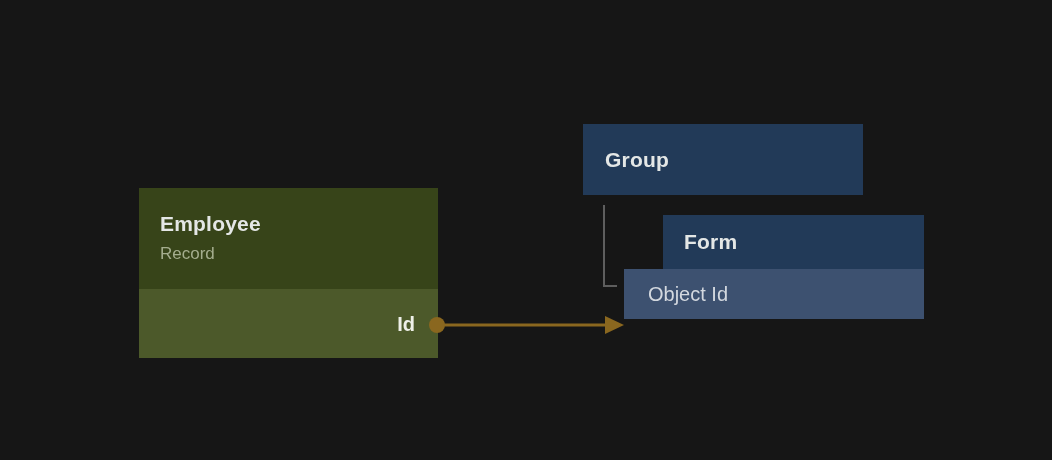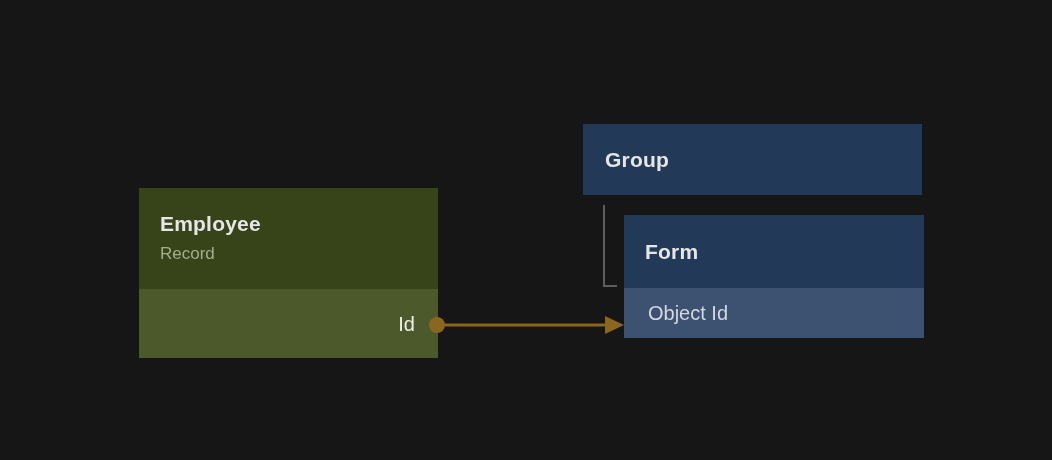--- a/index.html
+++ b/index.html
@@ -65,42 +65,43 @@
   .node-employee .node-header {
     height: 101px;
     background: var(--employee-header);
   }
   .node-employee .field-row {
     height: 69px;
     background: var(--employee-body);
     justify-content: flex-end;
     padding-right: 23px;
     color: var(--field-text-light);
-    font-weight: 400;
+    font-weight: 700;
   }
 
   
   .node-group {
     left: 583px; top: 124px;
-    width: 339px; height: 71px; border-radius: 22px;
+    width: 280px; height: 71px; border-radius: 22px;
   }
   .node-group .node-header {
     height: 71px;
     background: var(--blue-header);
     padding-left: 22px;
   }
 
   
   .node-form {
     left: 624px; top: 215px;
     width: 300px; height: 143px;
   }
   .node-form .node-header {
-    height: 73px;
+    height: 54px;
     background: var(--blue-header);
+    margin-left: 39px;
   }
   .node-form .field-row {
     height: 50px;
     background: var(--blue-body);
     padding-left: 24px;
     color: var(--field-text-blue);
     font-weight: 400;
   }
 
   

